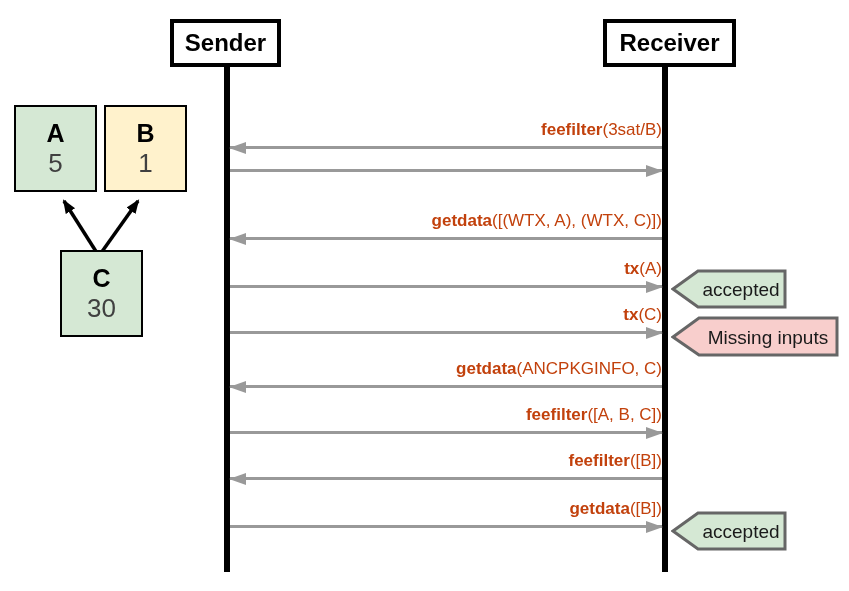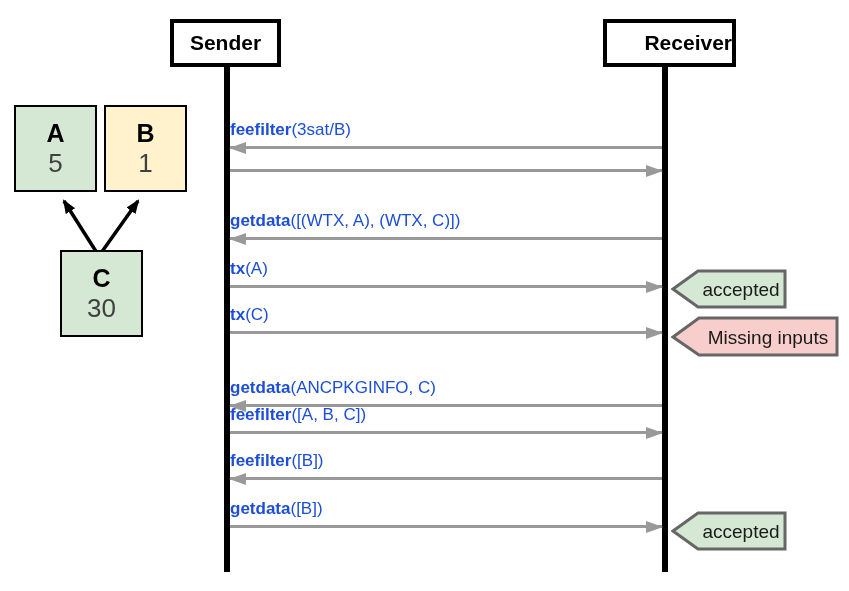--- a/index.html
+++ b/index.html
@@ -4,44 +4,44 @@
 <style>
   html,body { margin:0; padding:0; background:#ffffff; }
   #canvas {
     position:relative; width:849px; height:591px; background:#ffffff;
     font-family:"Liberation Sans","DejaVu Sans",sans-serif; overflow:hidden;
   }
   
   .actor {
     position:absolute; top:19px; height:40px; background:#ffffff;
     border:4px solid #000000; display:flex; align-items:center; justify-content:center;
-    font-size:21px; font-weight:bold; color:#000000; z-index:3;
+    font-size:24px; font-weight:bold; color:#000000; z-index:3;
   }
   #actor-sender   { left:170px; width:103px; }
-  #actor-receiver { left:603px; width:125px;justify-content:flex-end; }
+  #actor-receiver { left:603px; width:125px; }
   
   .lifeline { position:absolute; width:6px; background:#000000; z-index:1; }
   #lifeline-sender   { left:224px; top:67px; height:505px; }
   #lifeline-receiver { left:662px; top:67px; height:505px; }
   
   .node {
     position:absolute; width:79px; height:83px; border:2.5px solid #000000;
     display:flex; flex-direction:column; align-items:center; justify-content:center;
     z-index:2;
   }
   #node-A { left:14px;  top:105px; background:#d5e8d4; }
   #node-B { left:104px; top:105px; background:#fff2cc; }
   #node-C { left:60px;  top:250px; background:#d5e8d4; }
   .node-label { font-size:25px; font-weight:bold; color:#000000; line-height:30px; }
   .node-value { font-size:26px; font-weight:normal; color:#404040; line-height:31px; }
   
   #dag-edges { position:absolute; left:0; top:0; z-index:1; }
   
   .msg { position:absolute; left:230px; width:432px; z-index:2; }
-  .msg-label { height:22px; line-height:22px; text-align:left; font-size:17px; color:#1d4ed8; white-space:nowrap; }
+  .msg-label { height:22px; line-height:22px; text-align:right; font-size:17px; color:#c2410c; white-space:nowrap; }
   .msg-name { font-weight:bold; }
   .msg-arrow { position:relative; height:3px; background:#999999; margin-top:5px; }
   .msg-arrow::after {
     content:""; position:absolute; top:50%; transform:translateY(-50%);
     border-top:6px solid transparent; border-bottom:6px solid transparent;
   }
   .msg-arrow.right::after { right:-1px; border-left:17px solid #999999; }
   .msg-arrow.left::after  { left:-1px;  border-right:17px solid #999999; }
   
   .tag { position:absolute; z-index:3; }
@@ -110,21 +110,21 @@
     <div class="msg-arrow right"></div>
   </div>
 
   <div class="msg" style="top:258px">
     <div class="msg-label">
       <span class="msg-name">tx</span><span>(A)</span>
     </div>
     <div class="msg-arrow right"></div>
   </div>
 
-  <div class="msg" style="top:377px">
+  <div class="msg" style="top:358px">
     <div class="msg-label">
       <span class="msg-name">getdata</span><span>(ANCPKGINFO, C)</span>
     </div>
     <div class="msg-arrow left"></div>
   </div>
 
   <div class="msg" style="top:404px">
     <div class="msg-label">
       <span class="msg-name">feefilter</span><span>([A, B, C])</span>
     </div>

